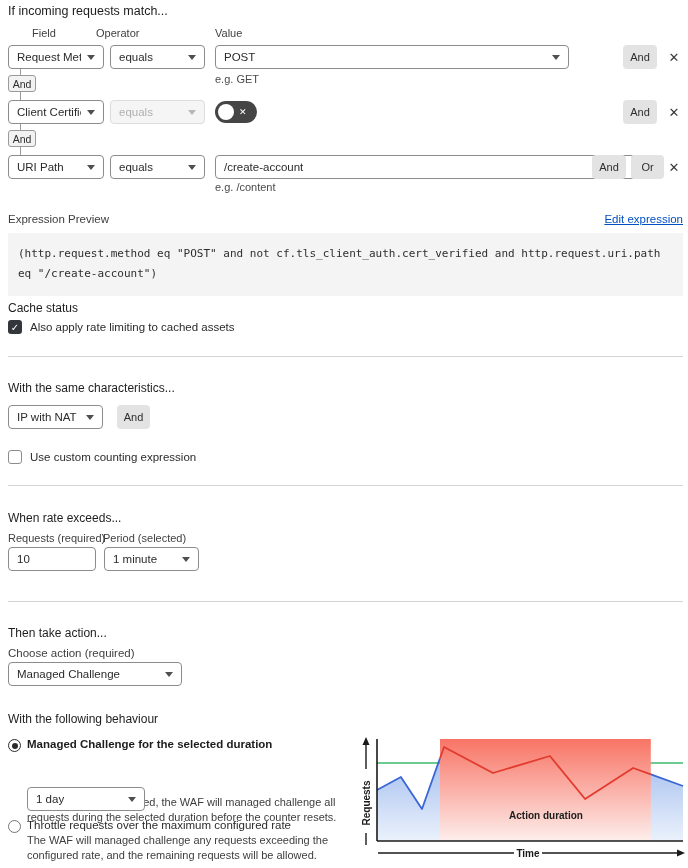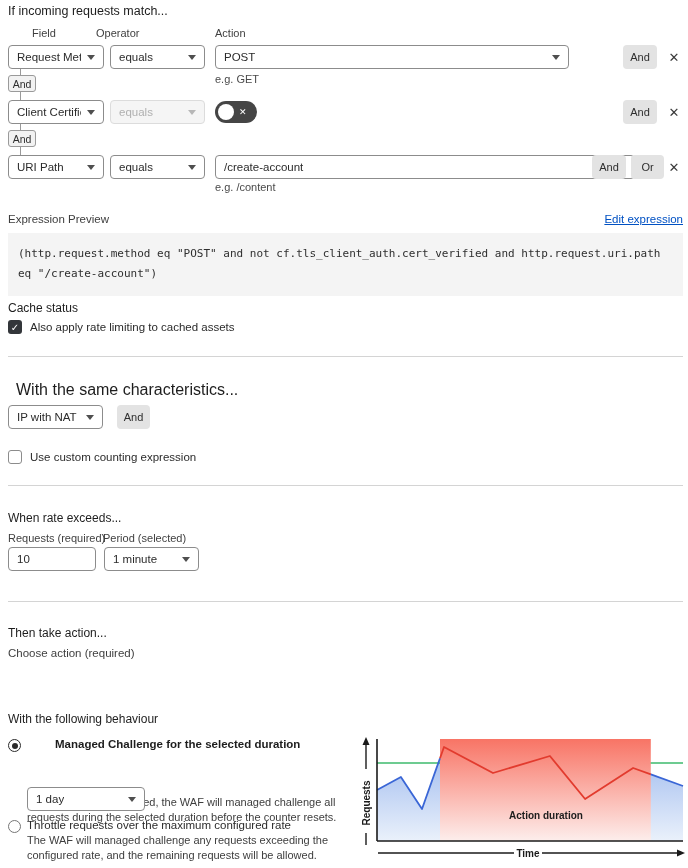--- a/index.html
+++ b/index.html
@@ -51,34 +51,34 @@
   .checkbox.unchecked { background:#fff; border:1px solid #8c8c8c; }
   .cblabel { position:absolute; font-size:11.5px; color:#2b2b2b; }
 
   .divider { position:absolute; left:8px; width:675px; height:1px; background:#d4d4d4; }
 
   .radio { position:absolute; width:13px; height:13px; border-radius:50%; cursor:pointer; }
   .radio.sel-on { border:1.5px solid #2b2b2b; display:flex; align-items:center; justify-content:center; }
   .radio.sel-on::after { content:""; width:6px; height:6px; border-radius:50%; background:#2b2b2b; }
   .radio.sel-off { border:1.5px solid #767676; }
 
-  .opt-label-bold { position:absolute; font-size:11.5px; font-weight:bold; color:#1d1d1d;margin-left:28px; }
+  .opt-label-bold { position:absolute; font-size:11.5px; font-weight:bold; color:#1d1d1d; }
   .opt-label { position:absolute; font-size:11.5px; color:#2b2b2b; }
   .opt-desc { position:absolute; font-size:11px; line-height:14.5px; color:#3d3d3d; width:332px; }
 </style>
 </head>
 <body>
 
 <div id="page">
 
   <div class="abs heading" style="left:8px; top:4px;">If incoming requests match...</div>
 
   <div class="abs collabel" style="left:8px; top:27px;padding-left:24px;">Field</div>
   <div class="abs collabel" style="left:96px; top:27px;">Operator</div>
-  <div class="abs collabel" style="left:215px; top:27px;">Action</div>
+  <div class="abs collabel" style="left:215px; top:27px;">Value</div>
 
   <div class="sel" style="left:8px; top:45px; width:96px;">
     <span class="txt">Request Meth...</span>
       <span class="caret"></span>
   </div>
   <div class="sel" style="left:110px; top:45px; width:95px;">
     <span class="txt">equals</span>
       <span class="caret"></span>
   </div>
   <div class="sel" style="left:215px; top:45px; width:354px;">
@@ -129,21 +129,21 @@
   <div class="abs" style="left:8px; top:213px; font-size:11.5px; color:#3d3d3d;">Expression Preview</div>
   <div class="abs link" style="right:5px; top:213px;">Edit expression</div>
   <div class="codeblock" style="top:233px; min-height:56px;">(http.request.method eq "POST" and not cf.tls_client_auth.cert_verified and http.request.uri.path eq "/create-account")</div>
 
   <div class="abs heading" style="left:8px; top:301px; font-size:12px;">Cache status</div>
   <div class="checkbox checked" style="left:8px; top:320px;">✓</div>
   <div class="cblabel" style="left:30px; top:321px;">Also apply rate limiting to cached assets</div>
 
   <div class="divider" style="top:356px;"></div>
 
-  <div class="abs heading" style="left:16px; top:381px; font-size:16px;">With the same characteristics...</div>
+  <div class="abs heading" style="left:8px; top:381px; font-size:12px;">With the same characteristics...</div>
   <div class="sel" style="left:8px; top:405px; width:95px;">
     <span class="txt">IP with NAT s...</span>
       <span class="caret"></span>
   </div>
   <div class="chip" style="left:117px; top:405px; width:33px;">And</div>
   <div class="checkbox unchecked" style="left:8px; top:450px;"></div>
   <div class="cblabel" style="left:30px; top:451px;">Use custom counting expression</div>
 
   <div class="divider" style="top:485px;"></div>
 
@@ -155,20 +155,24 @@
   </div>
   <div class="sel" style="left:104px; top:547px; width:95px;">
     <span class="txt">1 minute</span>
       <span class="caret"></span>
   </div>
 
   <div class="divider" style="top:601px;"></div>
 
   <div class="abs heading" style="left:8px; top:626px; font-size:12px;">Then take action...</div>
   <div class="abs collabel" style="left:8px; top:647px; font-size:11.5px;">Choose action (required)</div>
+  <div class="sel" style="left:8px; top:662px; width:174px;">
+    <span class="txt">Managed Challenge</span>
+      <span class="caret"></span>
+  </div>
 
   <div class="abs heading" style="left:8px; top:712px; font-size:12px;">With the following behaviour</div>
 
   <div class="radio sel-on" style="left:8px; top:739px;"></div>
   <div class="opt-label-bold" style="left:27px; top:738px;">Managed Challenge for the selected duration</div>
   <div class="opt-desc" style="left:27px; top:795px;">Once the rate is exceeded, the WAF will managed challenge all requests during the selected duration before the counter resets.</div>
   <div class="sel" style="left:27px; top:787px; width:118px;">
     <span class="txt">1 day</span>
       <span class="caret"></span>
   </div>

